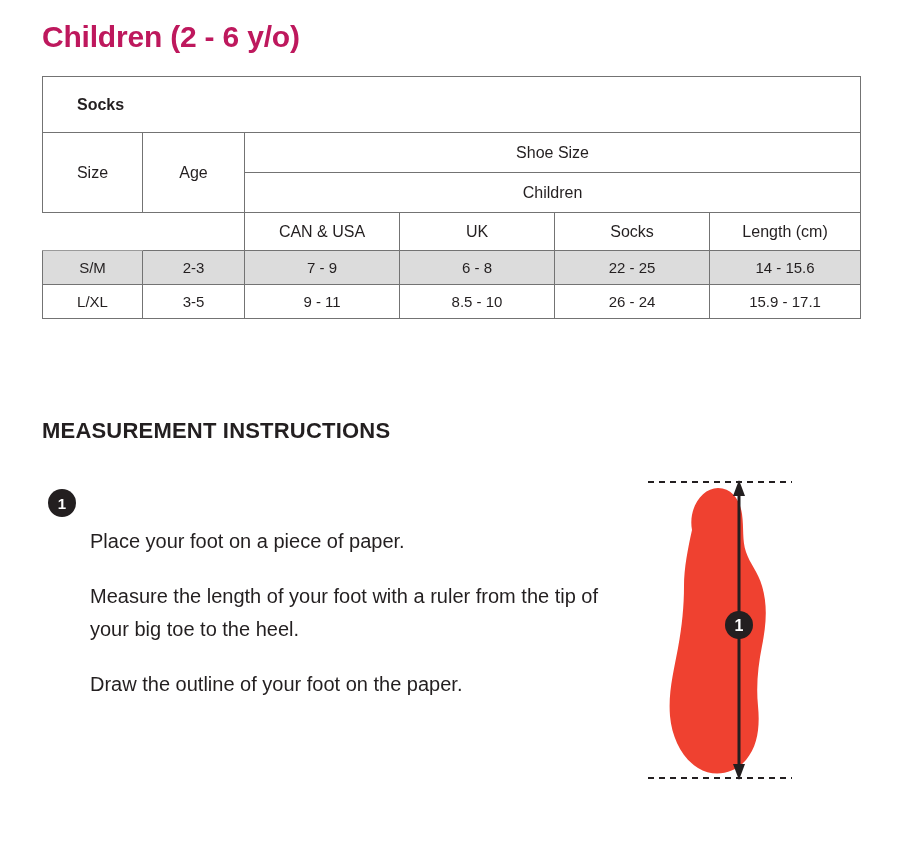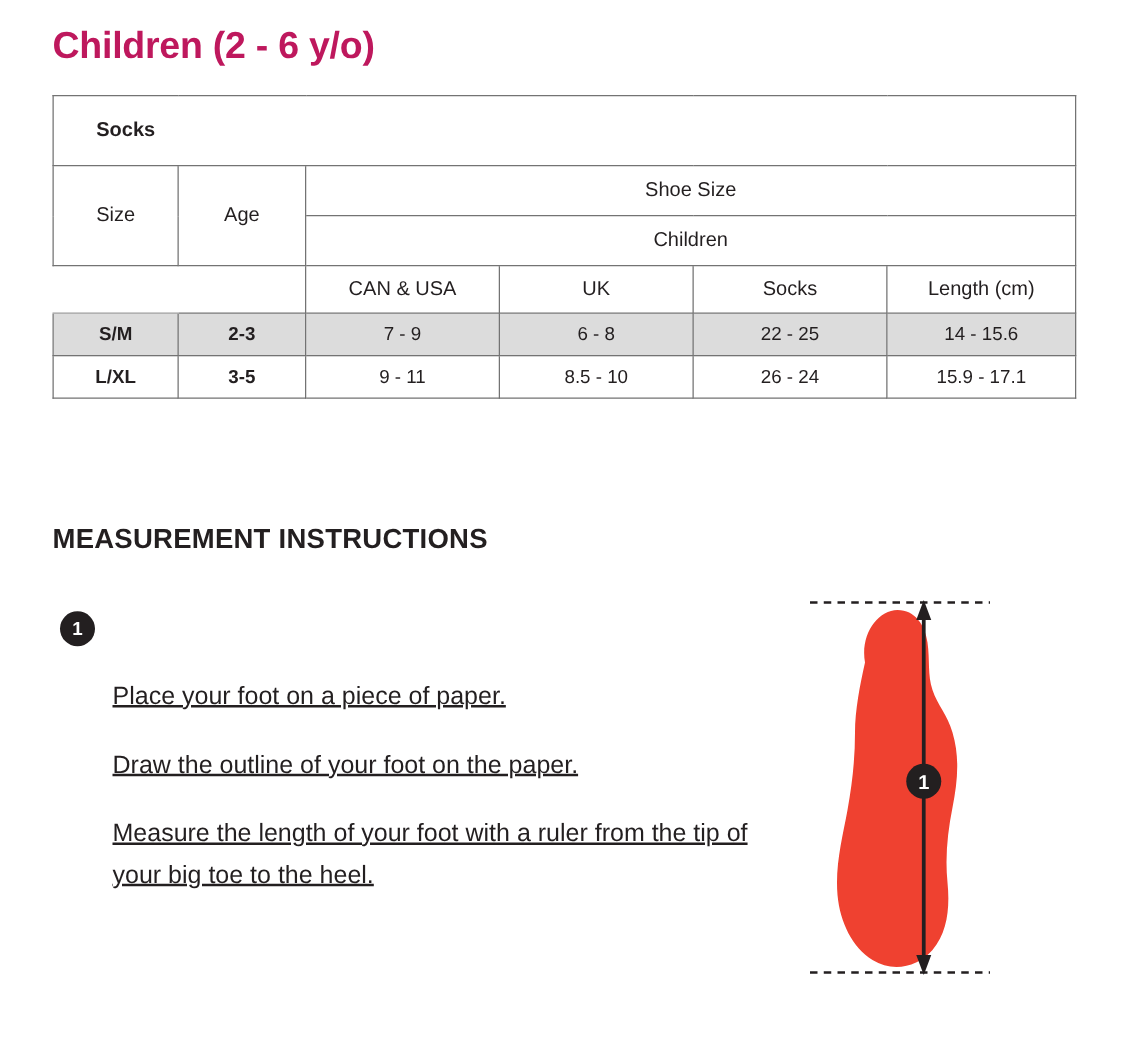--- a/index.html
+++ b/index.html
@@ -52,21 +52,21 @@
   .shoe-head, .children-head {
     font-size: 16px;
     height: 40px !important;
   }
   .col-head {
     font-size: 16px;
     height: 38px !important;
   }
   .row-shade td { background: #dcdcdc; }
   .row-data td { font-size: 15px; height: 34px !important; }
-  .rowlabel { font-weight: bold; }
+  .rowlabel { font-weight: normal; }
   .sizeage-merge { font-size: 16px; }
 
   
   .mi-title {
     position: absolute;
     left: 42px; top: 418px;
     font-size: 22px;
     font-weight: bold;
     letter-spacing: 0.2px;
   }
@@ -90,21 +90,21 @@
     display: flex;
     align-items: center;
     justify-content: center;
     flex: 0 0 auto;
   }
   .step-title {
     font-size: 21px;
     font-weight: bold;
     letter-spacing: 0.2px;
   }
-  .step-body { margin-left: 42px; margin-top: 24px; text-decoration: underline; }
+  .step-body { margin-left: 42px; margin-top: 8px; }
   .step-para {
     font-size: 20px;
     line-height: 33px;
     margin: 0 0 22px 0;
     max-width: 510px;
   }
   .step-para:last-child { margin-bottom: 0; }
 
   
   .foot-figure {
@@ -169,22 +169,22 @@
   </table>
 
   <div class="mi-title">MEASUREMENT INSTRUCTIONS</div>
 
   <div class="step">
     <div class="step-head">
       <div class="step-badge">1</div>
     </div>
     <div class="step-body">
       <p class="step-para">Place your foot on a piece of paper.</p>
+      <p class="step-para">Measure the length of your foot with a ruler from the tip of your big toe to the heel.</p>
       <p class="step-para">Draw the outline of your foot on the paper.</p>
-      <p class="step-para">Measure the length of your foot with a ruler from the tip of your big toe to the heel.</p>
     </div>
   </div>
 
   <div class="foot-figure">
     <svg width="180" height="330" viewBox="0 0 180 330" xmlns="http://www.w3.org/2000/svg">
 
       <g>
         <path d="M62 70
                  C 58 48, 72 28, 88 28
                  C 102 28, 110 40, 112 54

